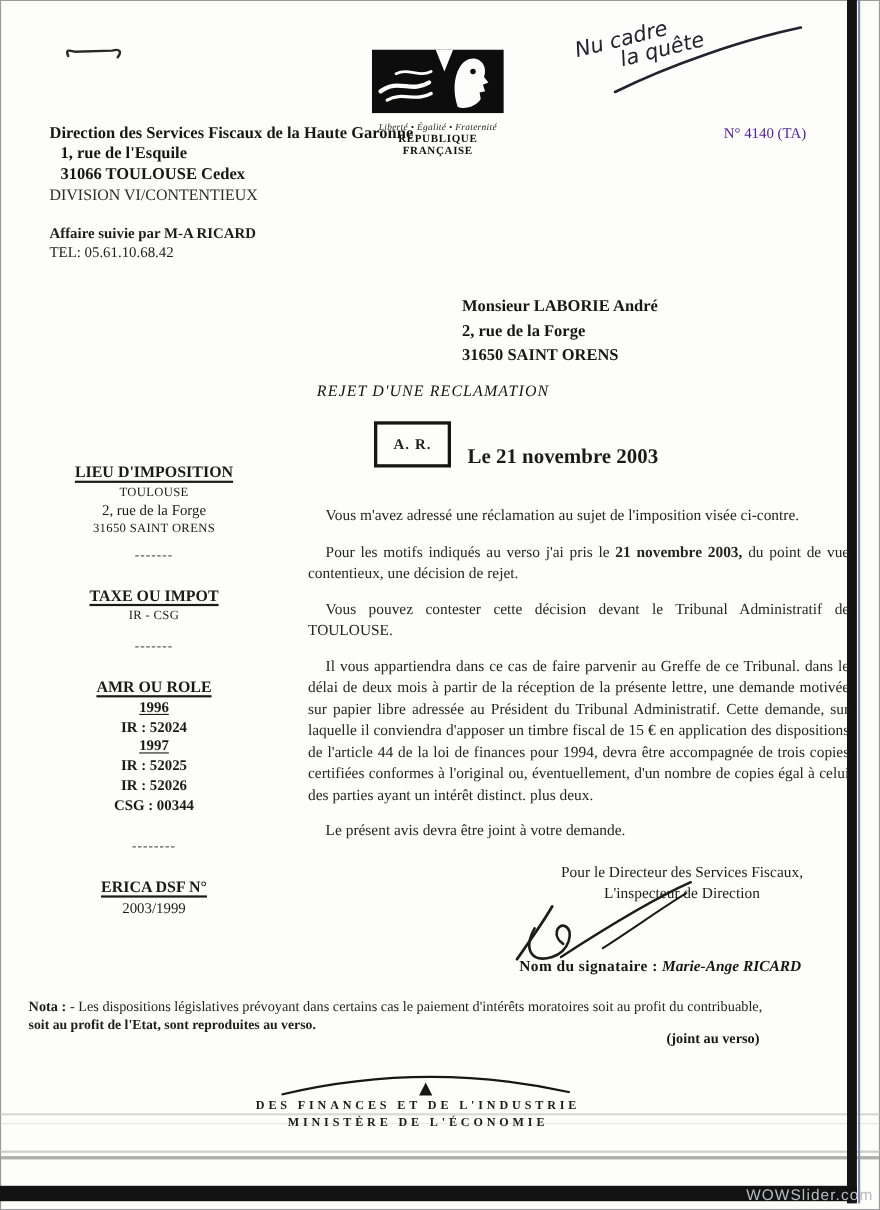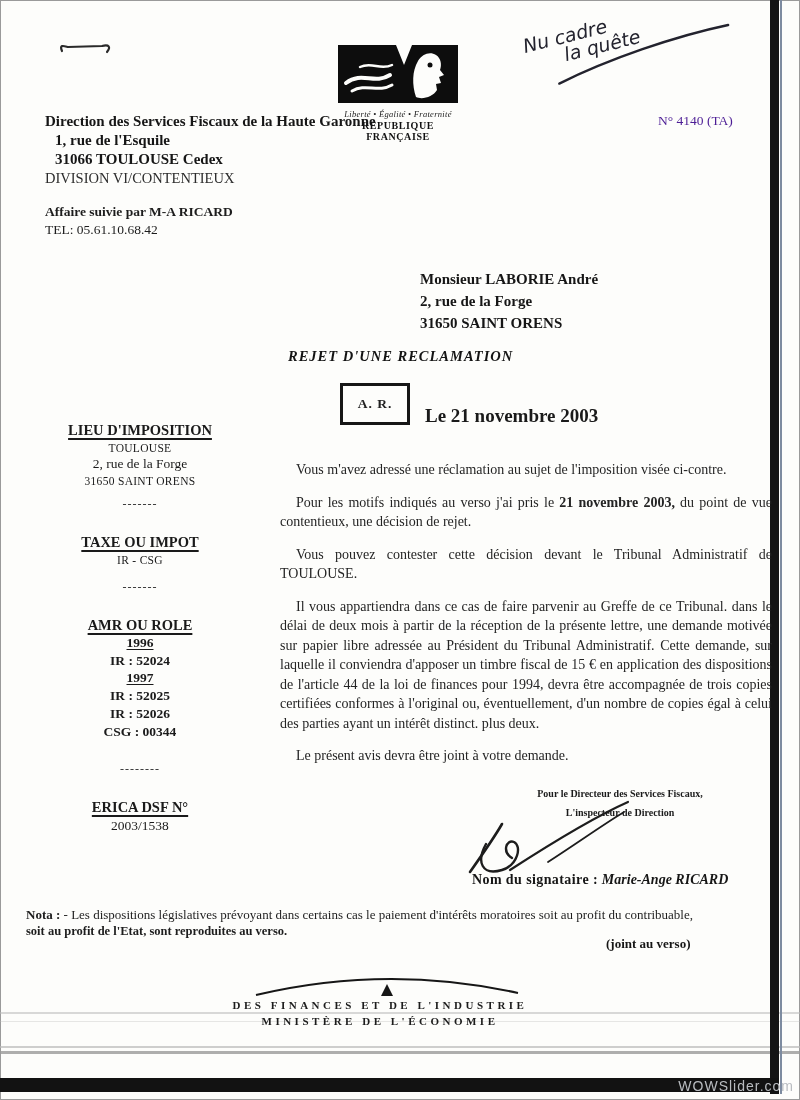--- a/index.html
+++ b/index.html
@@ -34,21 +34,21 @@
   .formnum { left:658px; top:113px; font-size:13.5px; color:#4c1d95; }
 
   .sender { left:45px; top:112px; font-size:15px; line-height:19px; color:#161616; }
   .sender .b { font-weight:bold; }
   .sender .indent { padding-left:10px; }
   .sender .div { font-weight:normal; font-size:14.5px; color:#2c2c2c; }
   .contact { left:45px; top:203px; font-size:13.5px; line-height:18px; color:#1d1d1d; }
   .recipient { left:420px; top:268px; font-size:15px; line-height:22px; font-weight:bold; color:#161616; }
 
   
-  .title { left:288px; top:348px; font-size:14.5px; font-weight:bold; font-style:italic; letter-spacing:1px; color:#141414; }
+  .title { left:288px; top:348px; font-size:14.5px; font-weight:normal; font-style:italic; letter-spacing:1px; color:#141414; }
   .arbox { left:340px; top:383px; width:70px; height:42px; border:3px solid #161616;
            display:flex; align-items:center; justify-content:center;
            font-size:13.5px; font-weight:bold; letter-spacing:1px; background:#fdfdfb; }
   .dateline { left:425px; top:405px; font-size:19px; font-weight:bold; color:#1a1a1a; }
 
   
   .sidebar { left:42px; top:422px; width:196px; text-align:center; color:#1a1a1a; }
   .sb-title { font-weight:bold; font-size:14.5px; text-decoration:underline; text-underline-offset:3px; text-decoration-thickness:1.5px; }
   .sb-small { font-size:11.5px; margin-top:3px; letter-spacing:.3px; }
   .sb-line { font-size:13.5px; margin-top:2px; }
@@ -56,22 +56,22 @@
   .sb-gap-s { margin-top:14px; }
   .sb-gap-m { margin-top:22px; }
   .sb-year { font-weight:bold; font-size:13.5px; text-decoration:underline; text-underline-offset:2px; margin-top:1px; }
   .sb-val { font-size:13.5px; font-weight:bold; margin-top:2px; text-align:center; }
 
   
   .bodycol { left:280px; top:460px; width:492px; font-size:14px; line-height:19.5px;
              text-align:justify; color:#242424; }
   .bodycol p { text-indent:16px; margin-bottom:13px; }
   .bodycol .b { font-weight:bold; }
-  .signoff { left:470px; top:784px; width:300px; text-align:center; font-size:10px;
-             font-weight:bold; line-height:19px; color:#1b1b1b; }
+  .signoff { left:470px; top:784px; width:300px; text-align:center; font-size:14px;
+             font-weight:normal; line-height:19px; color:#1b1b1b; }
   .signature { left:452px; top:800px; }
   .signer { left:472px; top:872px; font-size:14px; color:#161616; }
   .signer .lbl { font-weight:bold; letter-spacing:.4px; }
   .signer .name { font-weight:bold; font-style:italic; }
 
   
   .nota { left:26px; top:906px; width:740px; font-size:13px; line-height:17px; color:#1e1e1e; }
   .nota .lbl { font-weight:bold; }
   .nota .second { font-size:12.5px; font-weight:bold; }
   .verso { left:606px; top:936px; font-size:13px; font-weight:bold; color:#161616; }
@@ -157,21 +157,21 @@
     <div class="sb-title sb-gap-m">AMR OU ROLE</div>
     <div class="sb-year">1996</div>
     <div class="sb-val">IR : 52024</div>
     <div class="sb-year">1997</div>
     <div class="sb-val">IR : 52025</div>
     <div class="sb-val">IR : 52026</div>
     <div class="sb-val">CSG : 00344</div>
     <div class="sb-sep sb-gap-m">--------</div>
 
     <div class="sb-title sb-gap-m">ERICA  DSF N°</div>
-    <div class="sb-line">2003/1538</div>
+    <div class="sb-line">2003/1999</div>
   </div>
 
   <div class="abs bodycol">
     <p>Vous m'avez adressé une réclamation au sujet de l'imposition visée ci-contre.</p>
     <p><span>Pour les motifs indiqués au verso j'ai pris le </span><span class="b">21 novembre 2003,</span><span> du point de vue contentieux, une décision de rejet.</span></p>
     <p>Vous pouvez contester cette décision devant le Tribunal Administratif de TOULOUSE.</p>
     <p>Il vous appartiendra dans ce cas de faire parvenir au Greffe de ce Tribunal. dans le délai de deux mois à partir de la réception de la présente lettre, une demande motivée sur papier libre adressée au Président du Tribunal Administratif. Cette demande, sur laquelle il conviendra d'apposer un timbre fiscal de 15 € en application des dispositions de l'article 44 de la loi de finances pour 1994, devra être accompagnée de trois copies certifiées conformes à l'original ou, éventuellement, d'un nombre de copies égal à celui des parties ayant un intérêt distinct. plus deux.</p>
     <p>Le présent avis devra être joint à votre demande.</p>
   </div>
 

